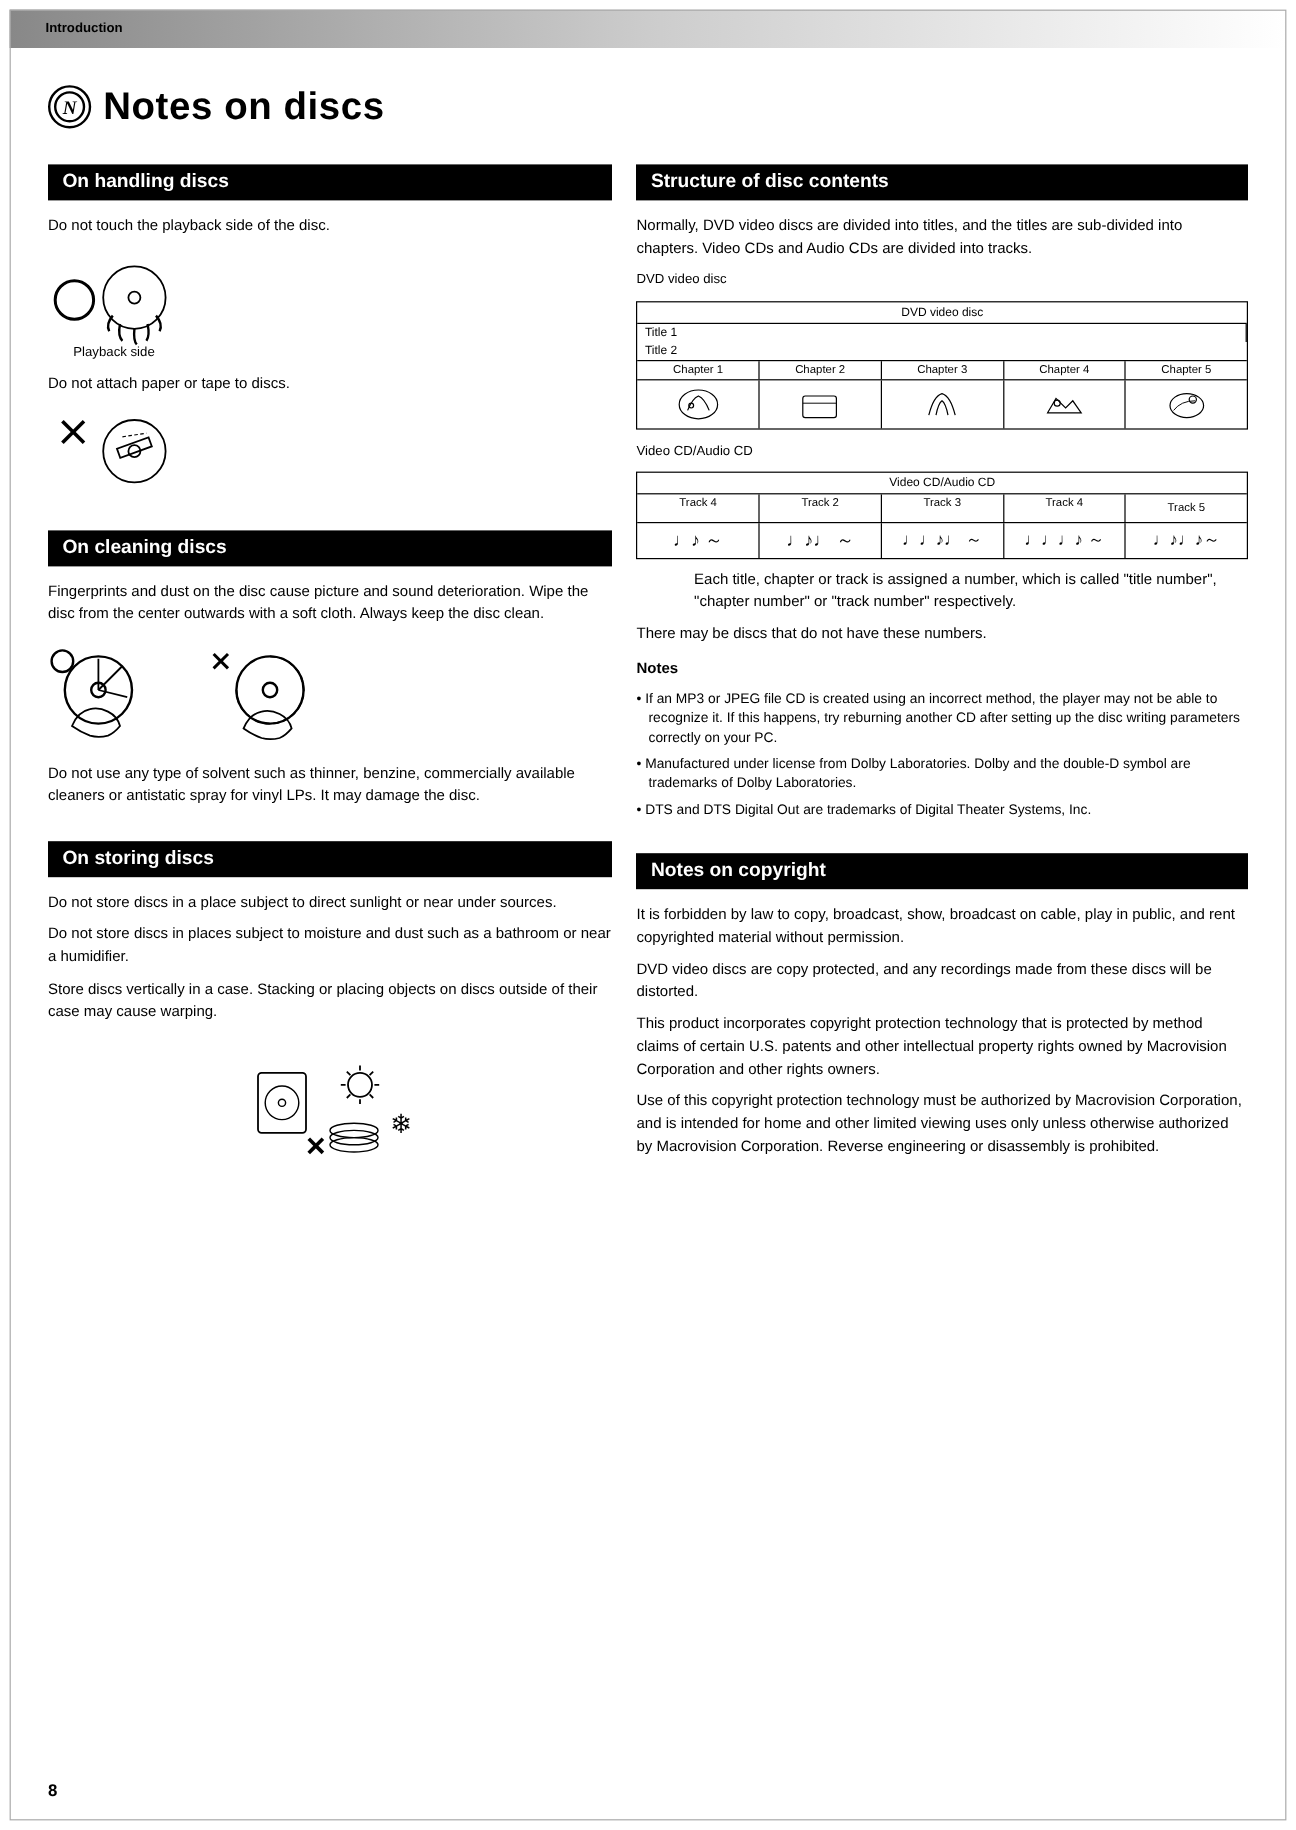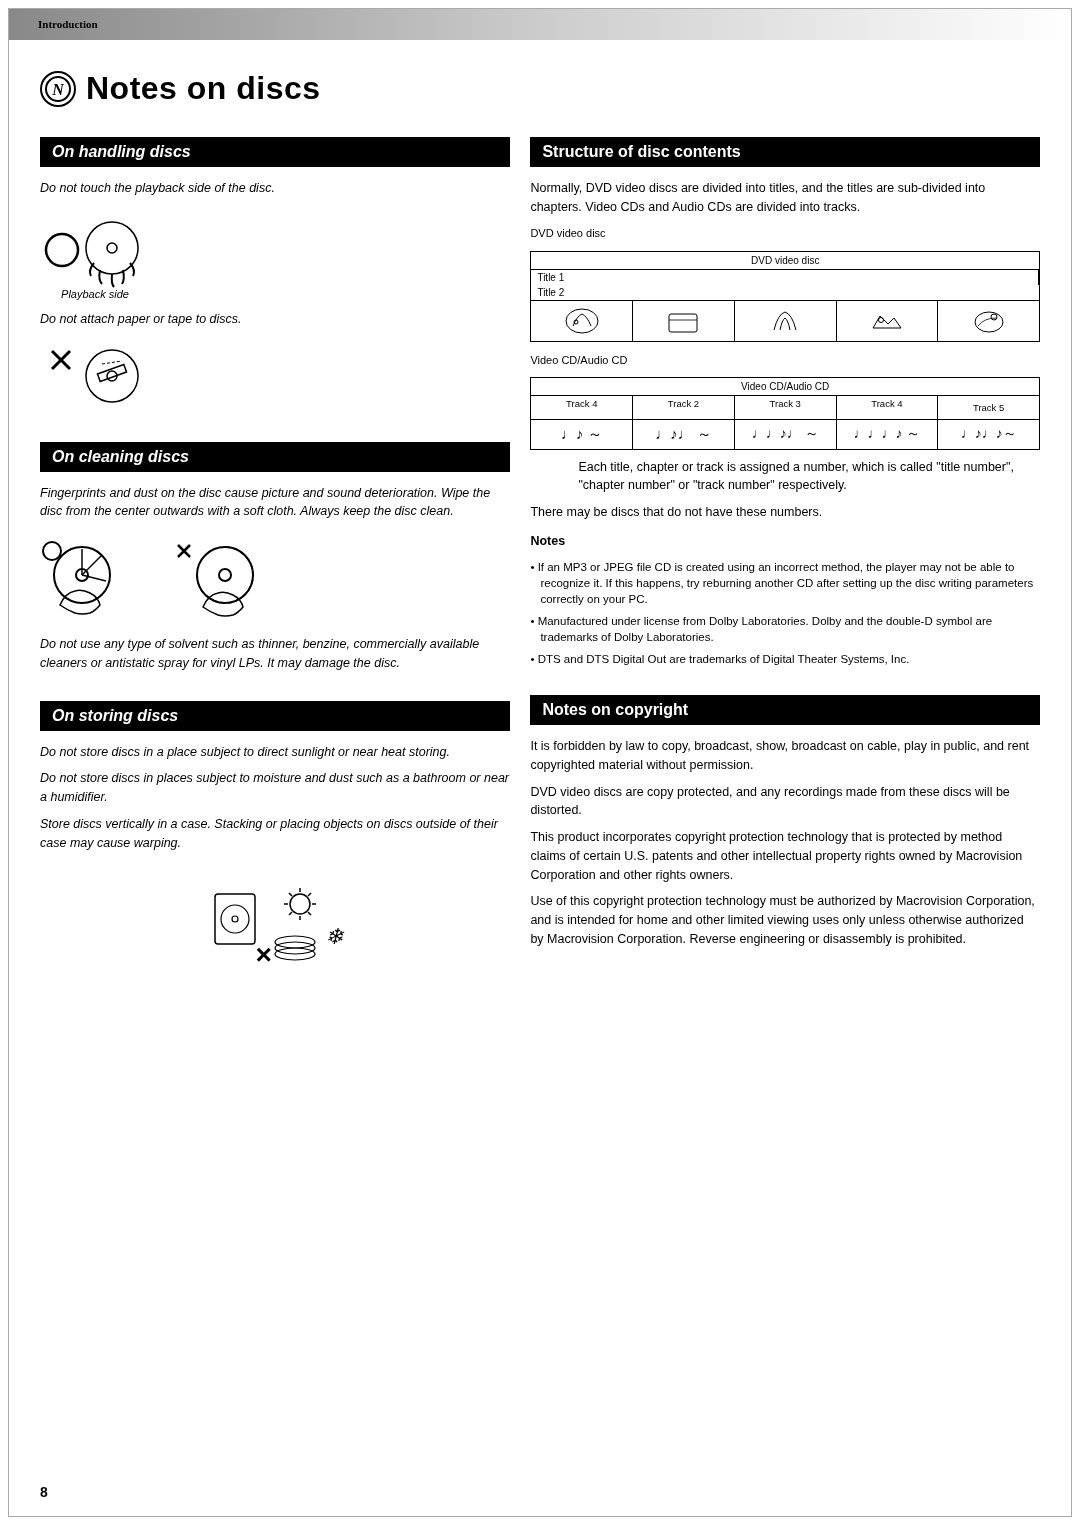--- a/index.html
+++ b/index.html
@@ -26,21 +26,20 @@
       display: flex;
       align-items: center;
       padding-left: 30px;
       margin: 8px 8px 0 8px;
     }
 
     .header-label {
       font-size: 11px;
       font-weight: bold;
       color: #000;
-      font-family: Liberation Serif, serif;
     }
 
     .page-content {
       padding: 20px 40px 40px 40px;
     }
 
     .page-main-title {
       display: flex;
       align-items: center;
       margin-bottom: 30px;
@@ -68,21 +67,20 @@
       letter-spacing: 0.5px;
     }
 
     .two-col {
       display: flex;
       gap: 20px;
     }
 
     .col-left {
       width: 48%;
-      font-style: italic;
     }
 
     .col-right {
       width: 52%;
     }
 
     .section-title {
       background: #000;
       color: #fff;
       font-size: 16px;
@@ -282,21 +280,21 @@
               <line x1="20" y1="12" x2="8" y2="24" stroke="#000" stroke-width="2.5"></line>
             </svg>
           </div>
         </div>
 
         <p>Do not use any type of solvent such as thinner, benzine, commercially available cleaners or antistatic spray for vinyl LPs. It may damage the disc.</p>
       </div>
 
       <div class="section">
         <span class="section-title">On storing discs</span>
-        <p>Do not store discs in a place subject to direct sunlight or near heat storing.</p>
+        <p>Do not store discs in a place subject to direct sunlight or near under sources.</p>
         <p>Do not store discs in places subject to moisture and dust such as a bathroom or near a humidifier.</p>
         <p>Store discs vertically in a case. Stacking or placing objects on discs outside of their case may cause warping.</p>
 
         <div class="storing-illustration">
           <svg width="160" height="120" viewBox="0 0 160 120">
 
             <rect x="20" y="30" width="40" height="50" rx="3" fill="none" stroke="#000" stroke-width="1.5"></rect>
             <ellipse cx="40" cy="55" rx="14" ry="14" fill="none" stroke="#000" stroke-width="1.2"></ellipse>
             <circle cx="40" cy="55" r="3" fill="none" stroke="#000" stroke-width="1.2"></circle>
 
@@ -340,20 +338,27 @@
 
           <div style="display:flex; border-bottom:1px solid #000;flex-direction:column;">
             <div style="flex:2; padding:2px 6px; border-right:1px solid #000; font-size:10px;">
               <span>Title 1</span>
             </div>
             <div style="flex:3; padding:2px 6px; font-size:10px;">
               <span>Title 2</span>
             </div>
           </div>
 
+          <div style="display:flex; border-bottom:1px solid #000;">
+            <div style="flex:1; padding:2px 4px; border-right:1px solid #000; font-size:9.5px; text-align:center;">Chapter 1</div>
+            <div style="flex:1; padding:2px 4px; border-right:1px solid #000; font-size:9.5px; text-align:center;">Chapter 2</div>
+            <div style="flex:1; padding:2px 4px; border-right:1px solid #000; font-size:9.5px; text-align:center;">Chapter 3</div>
+            <div style="flex:1; padding:2px 4px; border-right:1px solid #000; font-size:9.5px; text-align:center;">Chapter 4</div>
+            <div style="flex:1; padding:2px 4px; font-size:9.5px; text-align:center;">Chapter 5</div>
+          </div>
 
           <div style="display:flex;">
             <div style="flex:1; border-right:1px solid #000; padding:4px; display:flex; align-items:center; justify-content:center; min-height:40px;">
               <svg width="38" height="30" viewBox="0 0 38 30">
                   <ellipse cx="19" cy="15" rx="16" ry="12" fill="none" stroke="#000" stroke-width="1"></ellipse>
                   <path d="M10 20 Q14 10 19 8 Q24 10 28 20" fill="none" stroke="#000" stroke-width="1"></path>
                   <circle cx="13" cy="16" r="2" fill="none" stroke="#000" stroke-width="1"></circle>
                 </svg>
             </div>
             <div style="flex:1; border-right:1px solid #000; padding:4px; display:flex; align-items:center; justify-content:center;">

